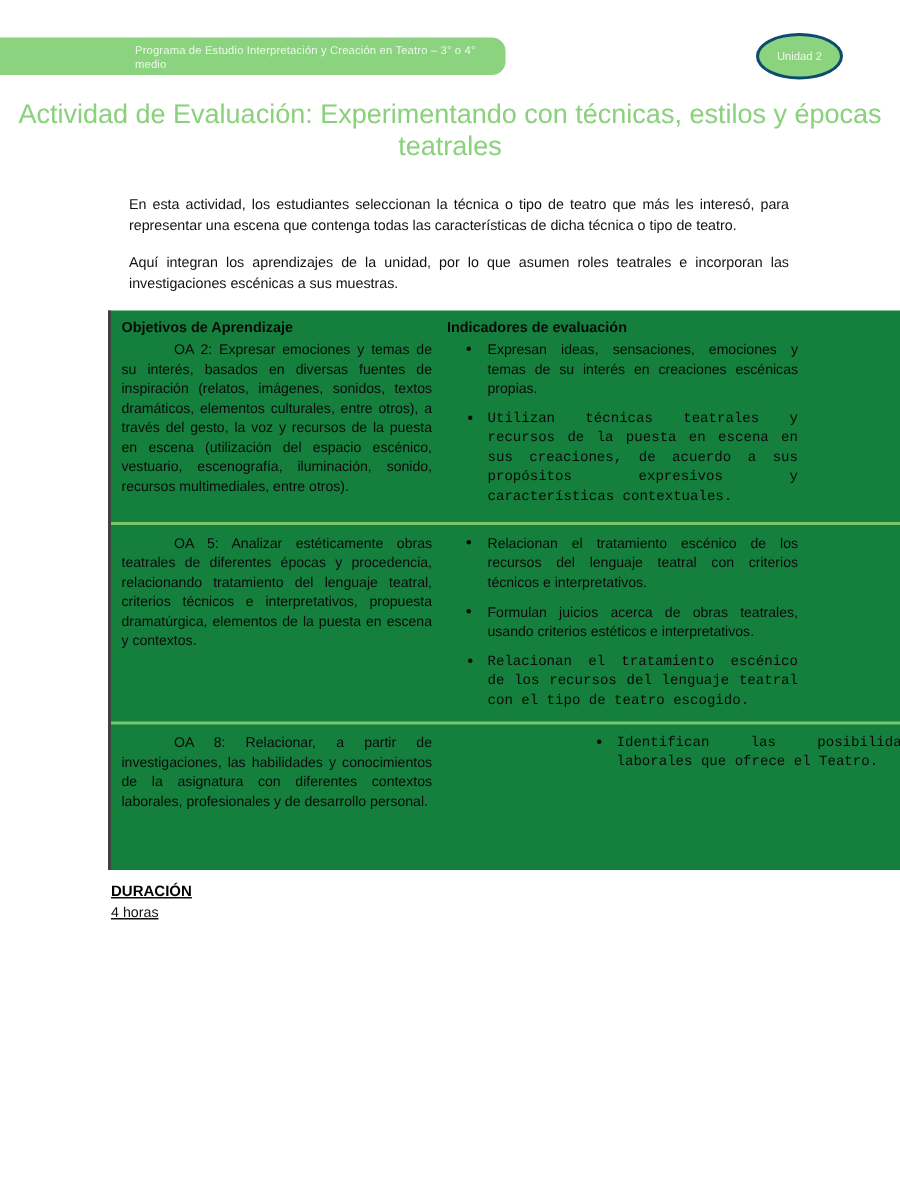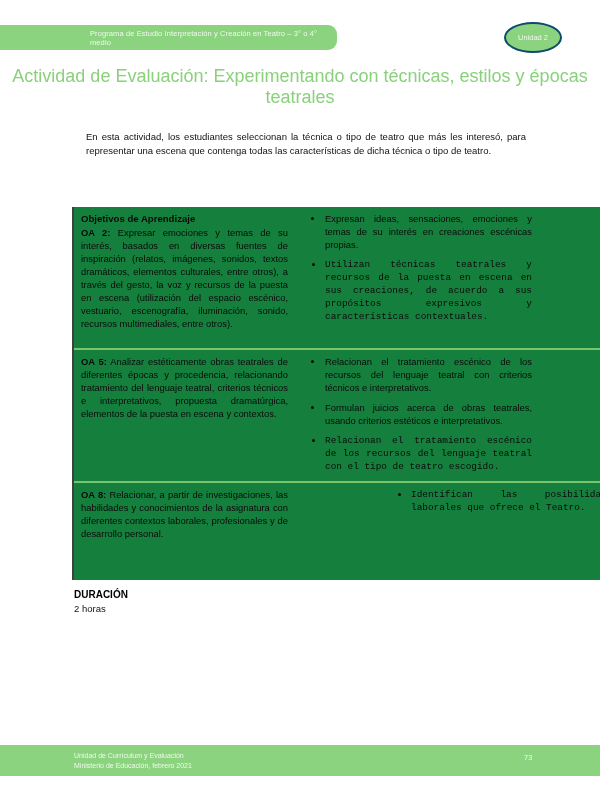--- a/index.html
+++ b/index.html
@@ -53,26 +53,26 @@
   .t-row { display:flex; }
   .t-row + .t-row { border-top:2px solid #79c56b; }
   .row-1 { min-height:141px; }
   .row-2 { min-height:130px; }
   .row-3 { min-height:97px;justify-content:space-between; }
   .cell { box-sizing:border-box; font-size:9.4px; line-height:13px; color:#0a0a0a; }
   .cell.left  { width:224px; padding:5px 10px 8px 7px; }
   .cell.right { width:242px; padding:5px 8px 8px 0; }
   .cell-h { font-weight:bold; font-size:9.6px; margin-bottom:1px; }
   .cell p { margin:0; text-align:justify; }
-  .cell b { font-weight:bold; }
+  .cell b { font-weight:normal;margin-left:35px; }
   .cell ul { margin:0; padding-left:26px; text-align:justify; }
   .cell li { margin-bottom:7px; padding-left:1px; }
   .cell li:last-child { margin-bottom:0;font-family:Liberation Mono, monospace; }
 
-  .duracion { position:absolute; left:74px; top:589px; }
+  .duracion { position:absolute; left:74px; top:589px;text-decoration:underline; }
   .duracion .v { font-size:9.5px; margin-top:2px; }
 
   
   .footer {
     position:absolute; left:0; top:745px; width:600px; height:31px;
     background:#8CD37F; color:#edf9ea;
   }
   .footer-text { position:absolute; left:74px; top:6px; font-size:7px; line-height:9.5px; }
   .footer-page { position:absolute; left:524px; top:8px; font-size:7.5px; }
 </style>
@@ -86,30 +86,32 @@
   </div>
 
   <div class="unit-badge">
     <span>Unidad 2</span>
   </div>
 
   <h1 class="doc-title">Actividad de Evaluación: Experimentando con técnicas, estilos y épocas teatrales</h1>
 
   <div class="proposito">
     <p>En esta actividad, los estudiantes seleccionan la técnica o tipo de teatro que más les interesó, para representar una escena que contenga todas las características de dicha técnica o tipo de teatro.</p>
+    <p>Aquí integran los aprendizajes de la unidad, por lo que asumen roles teatrales e incorporan las investigaciones escénicas a sus muestras.</p>
   </div>
 
   <div class="oa-table">
 
     <div class="t-row row-1">
       <div class="cell left">
         <div class="cell-h">Objetivos de Aprendizaje</div>
         <p><b>OA 2:</b><span> Expresar emociones y temas de su interés, basados en diversas fuentes de inspiración (relatos, imágenes, sonidos, textos dramáticos, elementos culturales, entre otros), a través del gesto, la voz y recursos de la puesta en escena (utilización del espacio escénico, vestuario, escenografía, iluminación, sonido, recursos multimediales, entre otros).</span></p>
       </div>
       <div class="cell right">
+        <div class="cell-h">Indicadores de evaluación</div>
         <ul>
           <li>Expresan ideas, sensaciones, emociones y temas de su interés en creaciones escénicas propias.</li>
           <li>Utilizan técnicas teatrales y recursos de la puesta en escena en sus creaciones, de acuerdo a sus propósitos expresivos y características contextuales.</li>
         </ul>
       </div>
     </div>
 
     <div class="t-row row-2">
       <div class="cell left">
         <p><b>OA 5:</b><span> Analizar estéticamente obras teatrales de diferentes épocas y procedencia, relacionando tratamiento del lenguaje teatral, criterios técnicos e interpretativos, propuesta dramatúrgica, elementos de la puesta en escena y contextos.</span></p>
@@ -131,24 +133,17 @@
         <ul>
           <li>Identifican las posibilidades laborales que ofrece el Teatro.</li>
         </ul>
       </div>
     </div>
 
   </div>
 
   <div class="duracion">
     <div class="section-h">DURACIÓN</div>
-    <div class="v">2 horas</div>
+    <div class="v">4 horas</div>
   </div>
 
-  <div class="footer">
-    <div class="footer-text">
-      <div>Unidad de Currículum y Evaluación</div>
-      <div>Ministerio de Educación, febrero 2021</div>
-    </div>
-    <div class="footer-page">73</div>
-  </div>
 
 </div>
 
 </body></html>

